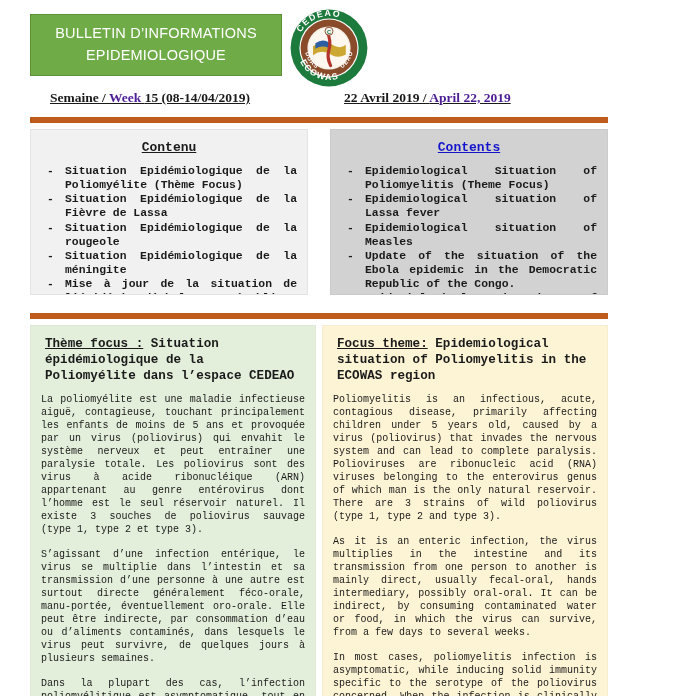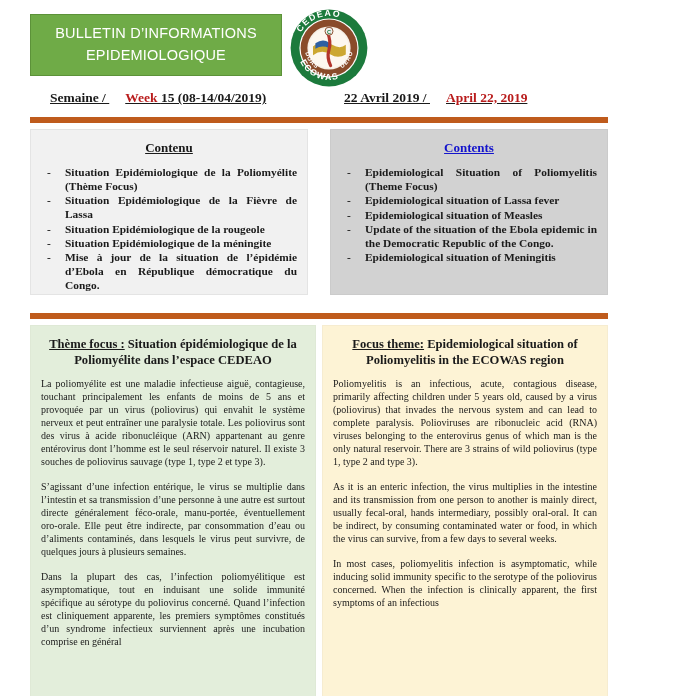--- a/index.html
+++ b/index.html
@@ -77,21 +77,21 @@
     text-decoration: underline;
     white-space: nowrap;
   }
   .date-en {
     position: absolute;
     left: 314px;
     top: 0;
     text-decoration: underline;
     white-space: nowrap;
   }
-  .blue { color: #b91c1c; margin-left: 16px; }
+  .blue { color: #4c1d95; }
 
   
   .rule {
     height: 6px;
     background: #bf5b1c;
     width: 578px;
     margin: 0;
   }
   .rule-1 { margin-top: 5px; }
   .rule-2 { margin-top: 0; }
@@ -101,20 +101,21 @@
     display: flex;
     gap: 6px;
     align-items: stretch;
   }
   .contents-row { margin-top: 6px; height: 166px; }
 
   .panel {
     box-sizing: border-box;
     padding: 8px 10px 14px 10px;
     overflow: hidden;
+    font-family: Liberation Mono, monospace;
   }
   .panel-contents-fr {
     width: 286px;
     background: #f1f1f1;
     border: 1px solid #e4e4e4;
   }
   .panel-contents-en {
     width: 286px;
     background: #d2d2d2;
     border: 1px solid #cbcbcb;
@@ -165,21 +166,21 @@
     height: 383px;
   }
   .panel-focus-en {
     width: 286px;
     background: #fdf3d5;
     border: 1px solid #f6ecd0;
     height: 383px;
   }
 
   .focus-title {
-    text-align: center;
+    text-align: left;
     font-weight: bold;
     font-size: 12.6px;
     line-height: 1.28;
     margin: 2px 4px 9px 4px;
   }
   .focus-title .lead { text-decoration: underline; }
 
   .body-text {
     font-size: 10px;
     line-height: 1.30;

